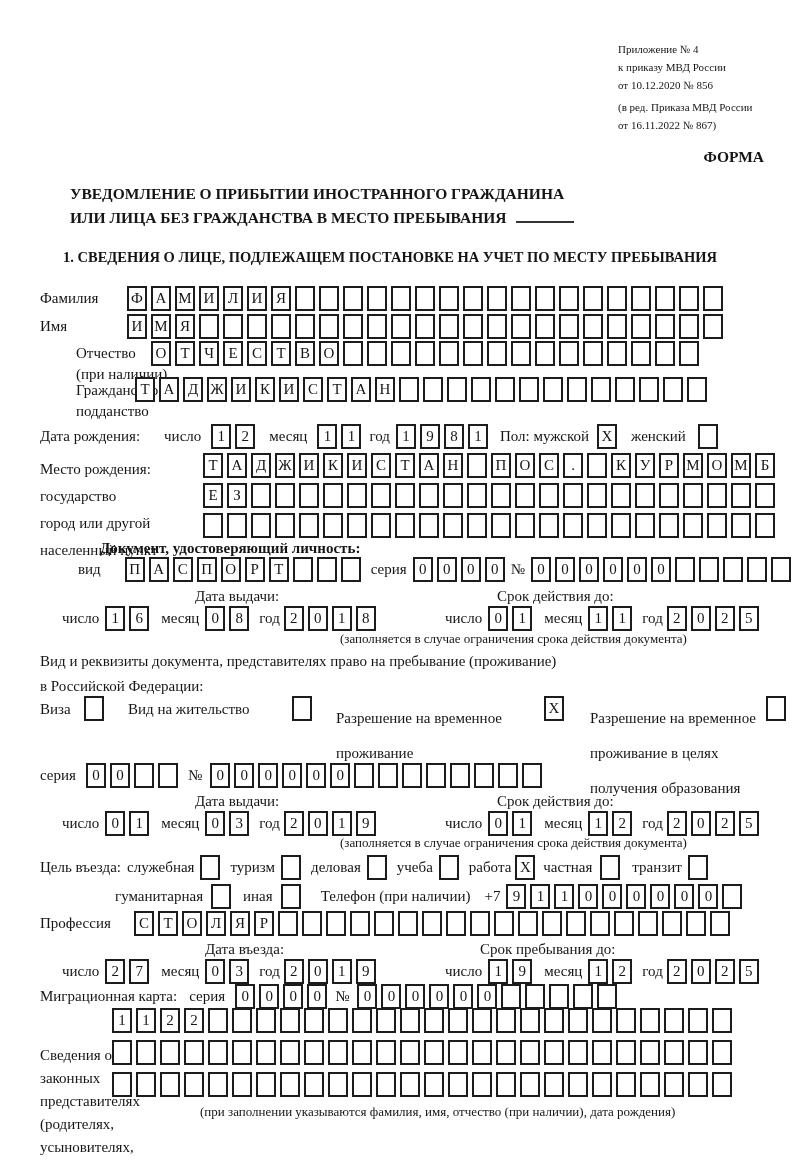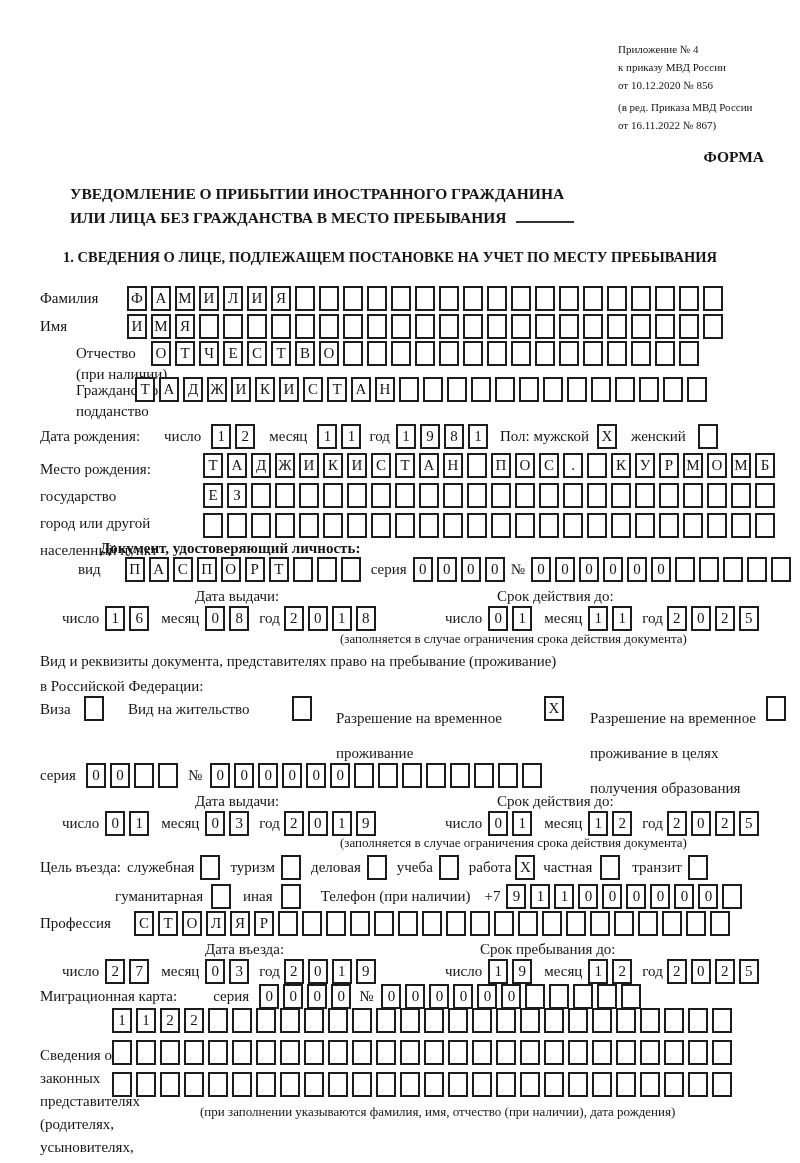--- a/index.html
+++ b/index.html
@@ -20,21 +20,21 @@
   .center{text-align:left;}
   .bold{font-weight:bold;}
   .small{font-size:13px;}
   .topright{font-size:11px;line-height:18px;}
   .lh21{line-height:21px;margin-left:36px;}
   .lh23{line-height:23px;}
   .lh25{line-height:35px;}
   .lh27{line-height:27px;}
   .mr4{margin-right:4px}.mr6{margin-right:6px}.mr8{margin-right:8px}
   .mr10{margin-right:10px}.mr12{margin-right:12px}.mr14{margin-right:14px}
-  .mr16{margin-right:24px}.mr20{margin-right:20px}.mr24{margin-right:36px}
+  .mr16{margin-right:24px}.mr20{margin-right:20px}.mr24{margin-right:12px}
   .lblw{flex:0 0 auto;}
   .blank-line{display:inline-block;width:58px;border-bottom:2px solid #333;margin-left:10px;vertical-align:baseline;}
   .title{font-size:15.5px;line-height:24px;font-weight:bold;}
 </style>
 </head>
 <body>
 
 <div class="page">
 
   <div class="abs topright prelines" style="left:618px;top:40px">Приложение № 4

